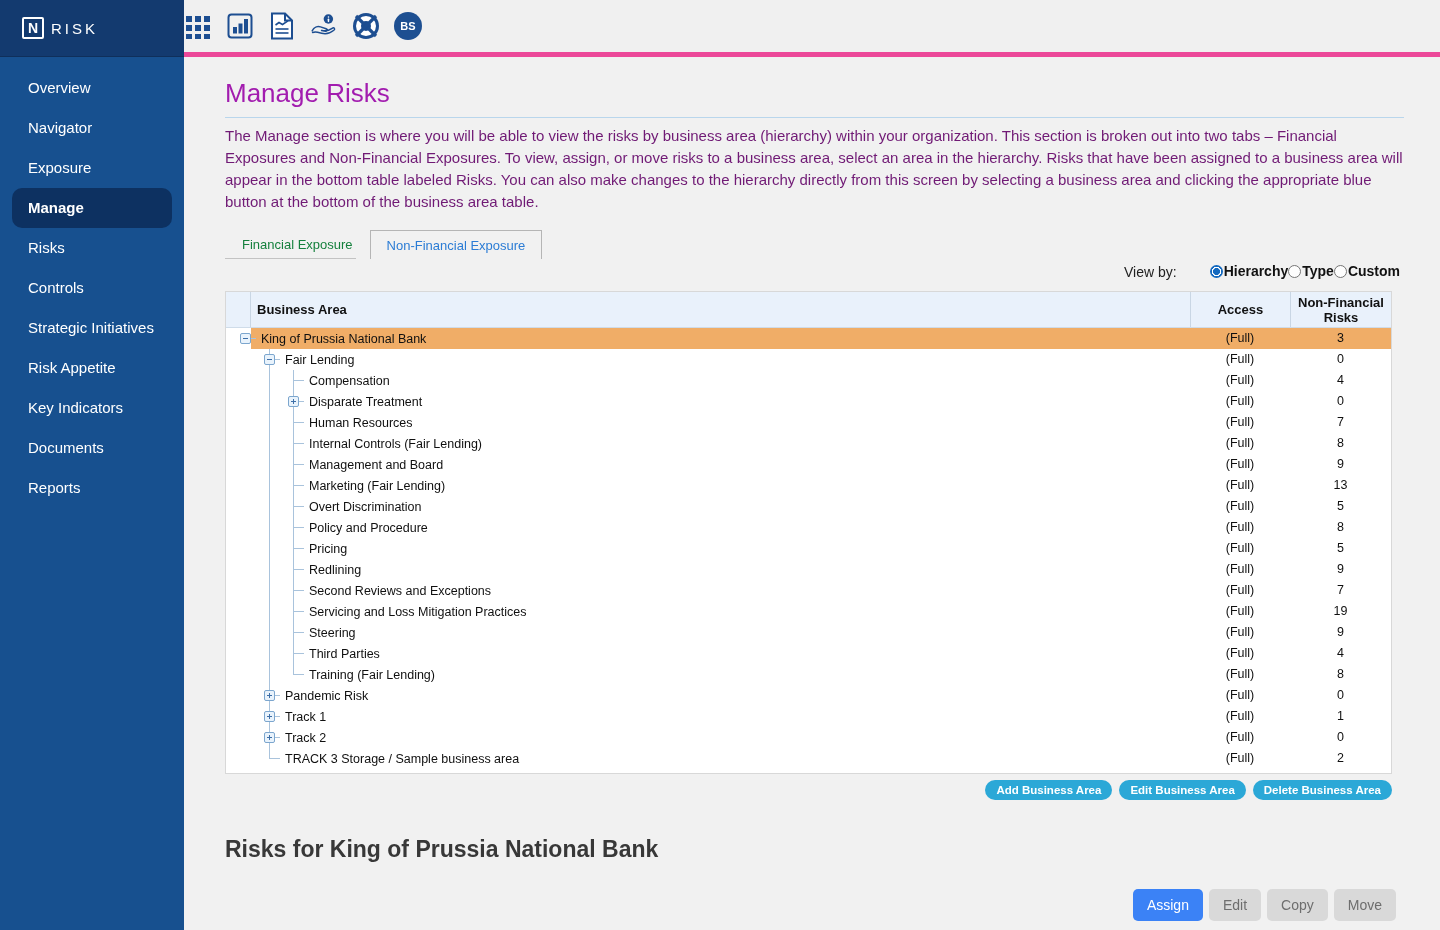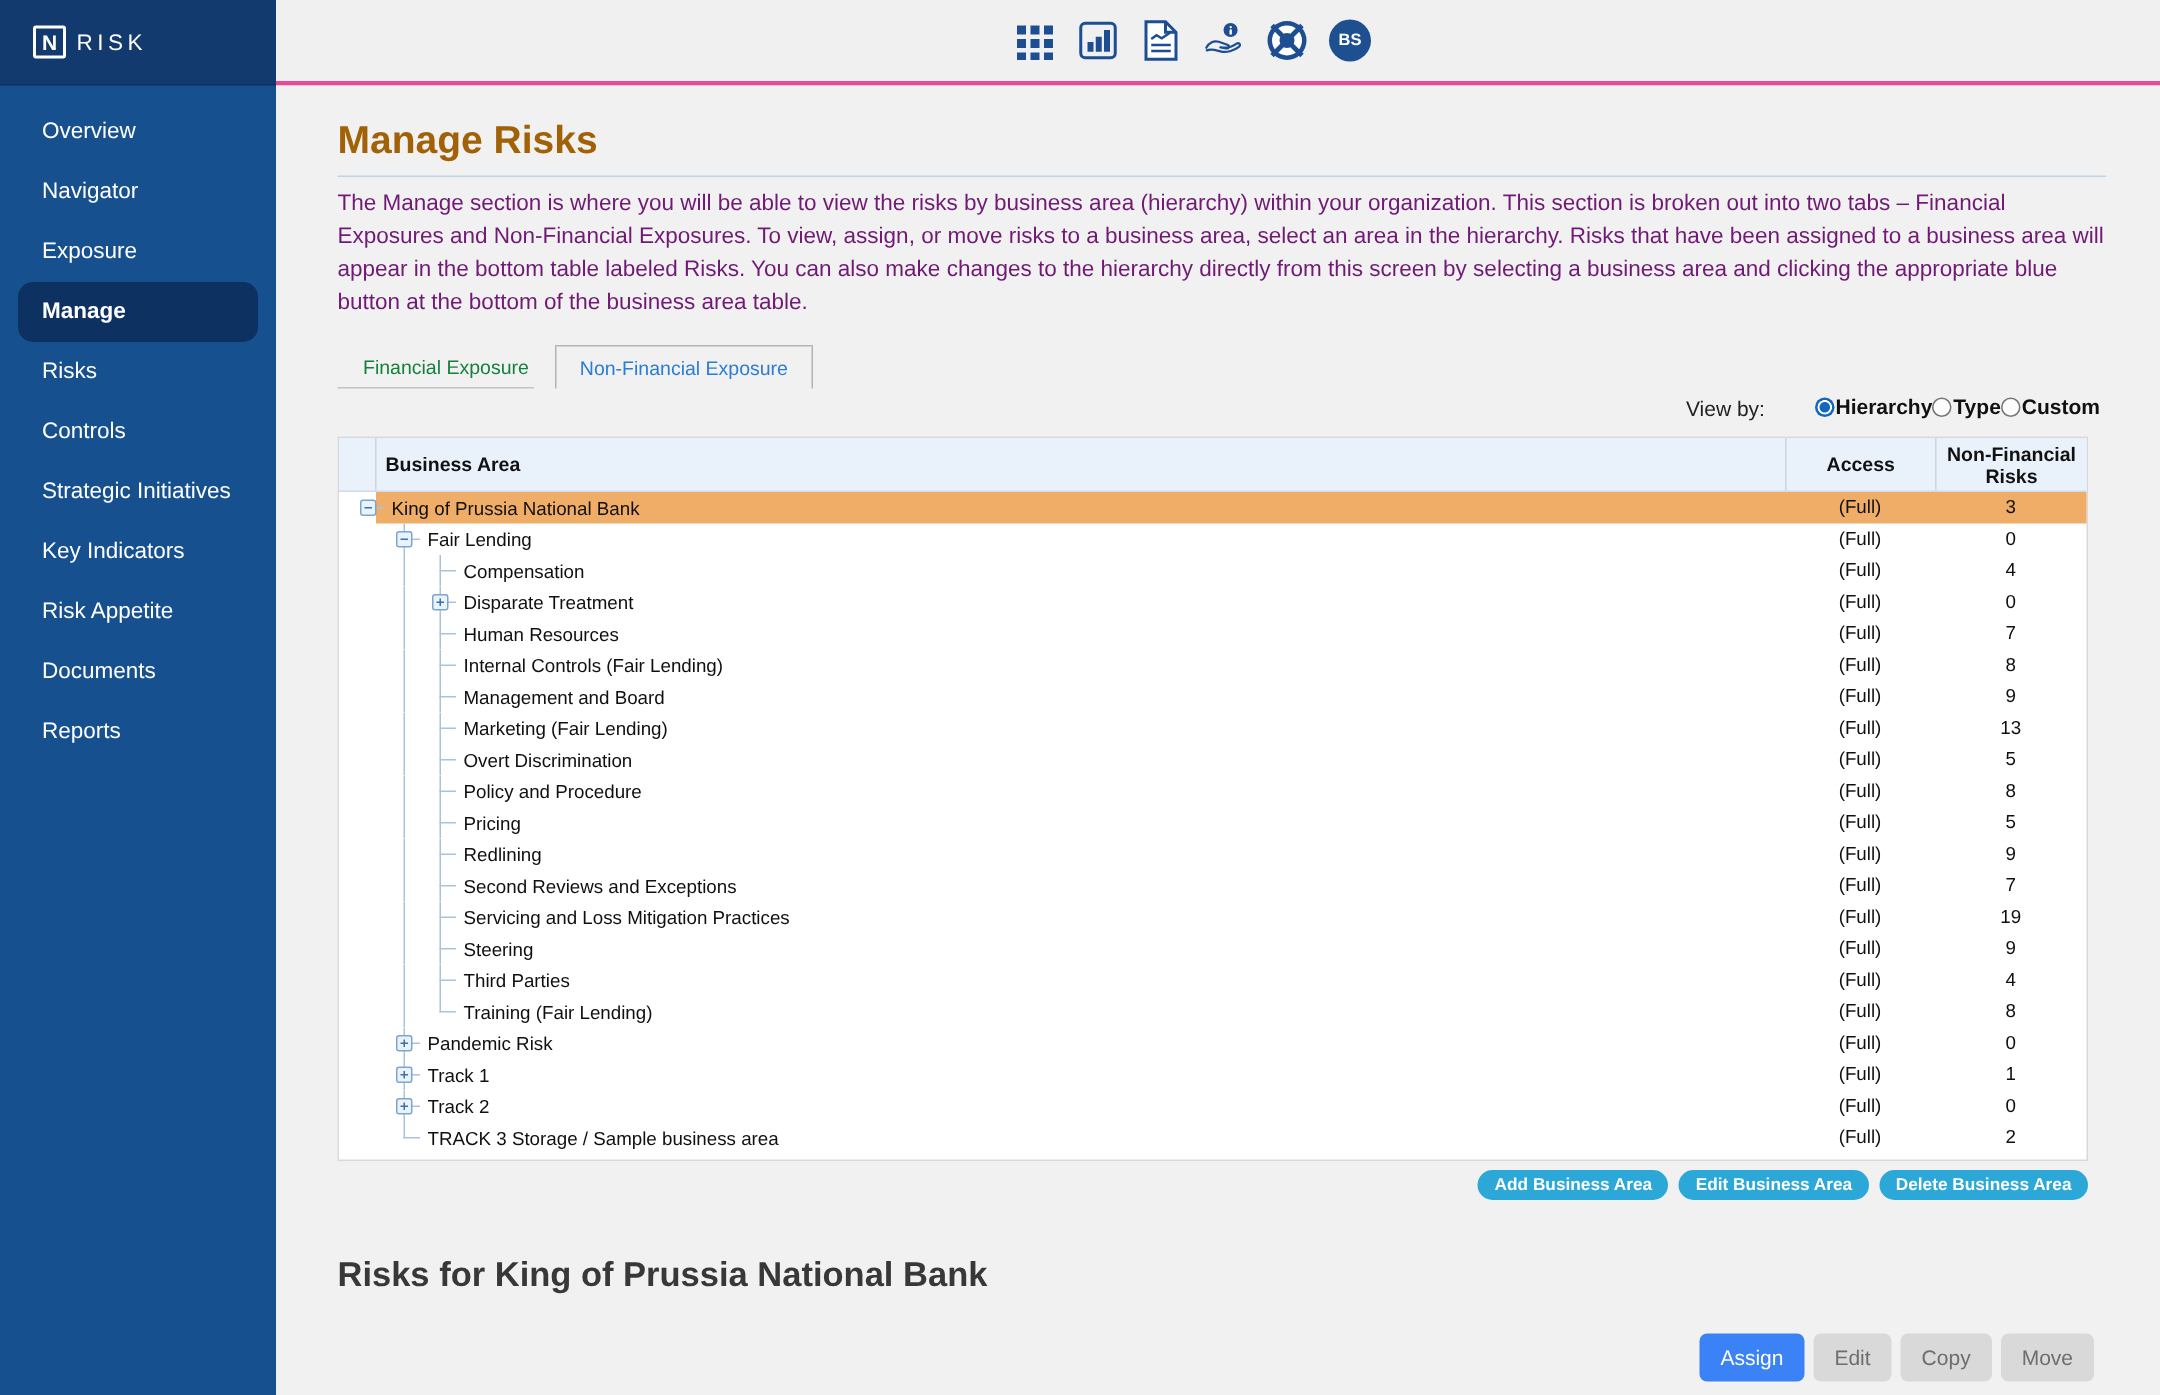--- a/index.html
+++ b/index.html
@@ -10,26 +10,26 @@
   .sidebar { width:184px; flex:none; background:#17508f; height:100%; }
   .logo { height:57px; background:#133a6f; display:flex; align-items:center; padding-left:22px; border-bottom:1px solid rgba(0,0,0,.18); }
   .logo-box { width:22px; height:22px; border:2px solid #fff; border-radius:2px; color:#fff; font-weight:700; font-size:14px; display:flex; align-items:center; justify-content:center; }
   .logo-text { color:#fff; font-size:15px; letter-spacing:3px; margin-left:7px; font-weight:500; }
   .nav { padding:11px 12px 0 12px; }
   .nav-item { height:40px; line-height:40px; color:#fff; font-size:15px; font-weight:500; padding-left:16px; border-radius:10px; cursor:pointer; white-space:nowrap; }
   .nav-item.active { background:#0d3161; font-weight:700; }
 
   
   .right { flex:1; display:flex; flex-direction:column; }
-  .topbar { height:57px; flex:none; background:#f0f0f0; border-bottom:3px solid #ec4899; display:flex; align-items:center; justify-content:center; gap:14px; padding-right:34px; }
+  .topbar { height:57px; flex:none; background:#f0f0f0; border-bottom:5px solid #ec4899; display:flex; align-items:center; justify-content:flex-start; gap:14px; padding-right:34px; }
   .tb-icon { width:28px; height:28px; display:flex; align-items:center; justify-content:center; cursor:pointer; }
   .avatar { width:28px; height:28px; border-radius:50%; background:#1d4f91; color:#fff; font-size:11px; font-weight:700; display:flex; align-items:center; justify-content:center; cursor:pointer; }
 
   .main { flex:1; padding:0 36px 0 41px; background:#f1f1f1; }
-  h1 { font-size:26px; font-weight:700; color:#a16207; margin-top:21px; }
+  h1 { font-size:26px; font-weight:400; color:#a21caf; margin-top:21px; }
   .title-rule { border-top:1px solid #b9d6ec; margin-top:8px; }
   .desc { margin-top:7px; font-size:15px; line-height:22px; color:#701a75; }
 
   
   .tabstrip { margin-top:17px; height:29px; display:flex; position:relative; }
   .tabstrip::before { content:''; position:absolute; left:0; bottom:0; width:131px; height:1px; background:#c3c3c3; }
   .tab { height:29px; line-height:29px; padding:0 17px; font-size:13px; color:#15803d; cursor:pointer; }
   .tab.active { border:1px solid #b5b5b5; border-bottom:none; color:#2b7cd5; padding:0 16px; background:#f1f1f1; }
 
   
@@ -83,22 +83,22 @@
       <span class="logo-text">RISK</span>
     </div>
     <nav class="nav" id="nav">
         <div class="nav-item">Overview</div>
         <div class="nav-item">Navigator</div>
         <div class="nav-item">Exposure</div>
         <div class="nav-item active">Manage</div>
         <div class="nav-item">Risks</div>
         <div class="nav-item">Controls</div>
         <div class="nav-item">Strategic Initiatives</div>
+        <div class="nav-item">Risk Appetite</div>
         <div class="nav-item">Key Indicators</div>
-        <div class="nav-item">Risk Appetite</div>
         <div class="nav-item">Documents</div>
         <div class="nav-item">Reports</div>
       </nav>
   </aside>
 
   <div class="right">
 
     <header class="topbar">
       <span class="tb-icon">
         <svg width="26" height="26" viewBox="0 0 26 26">

